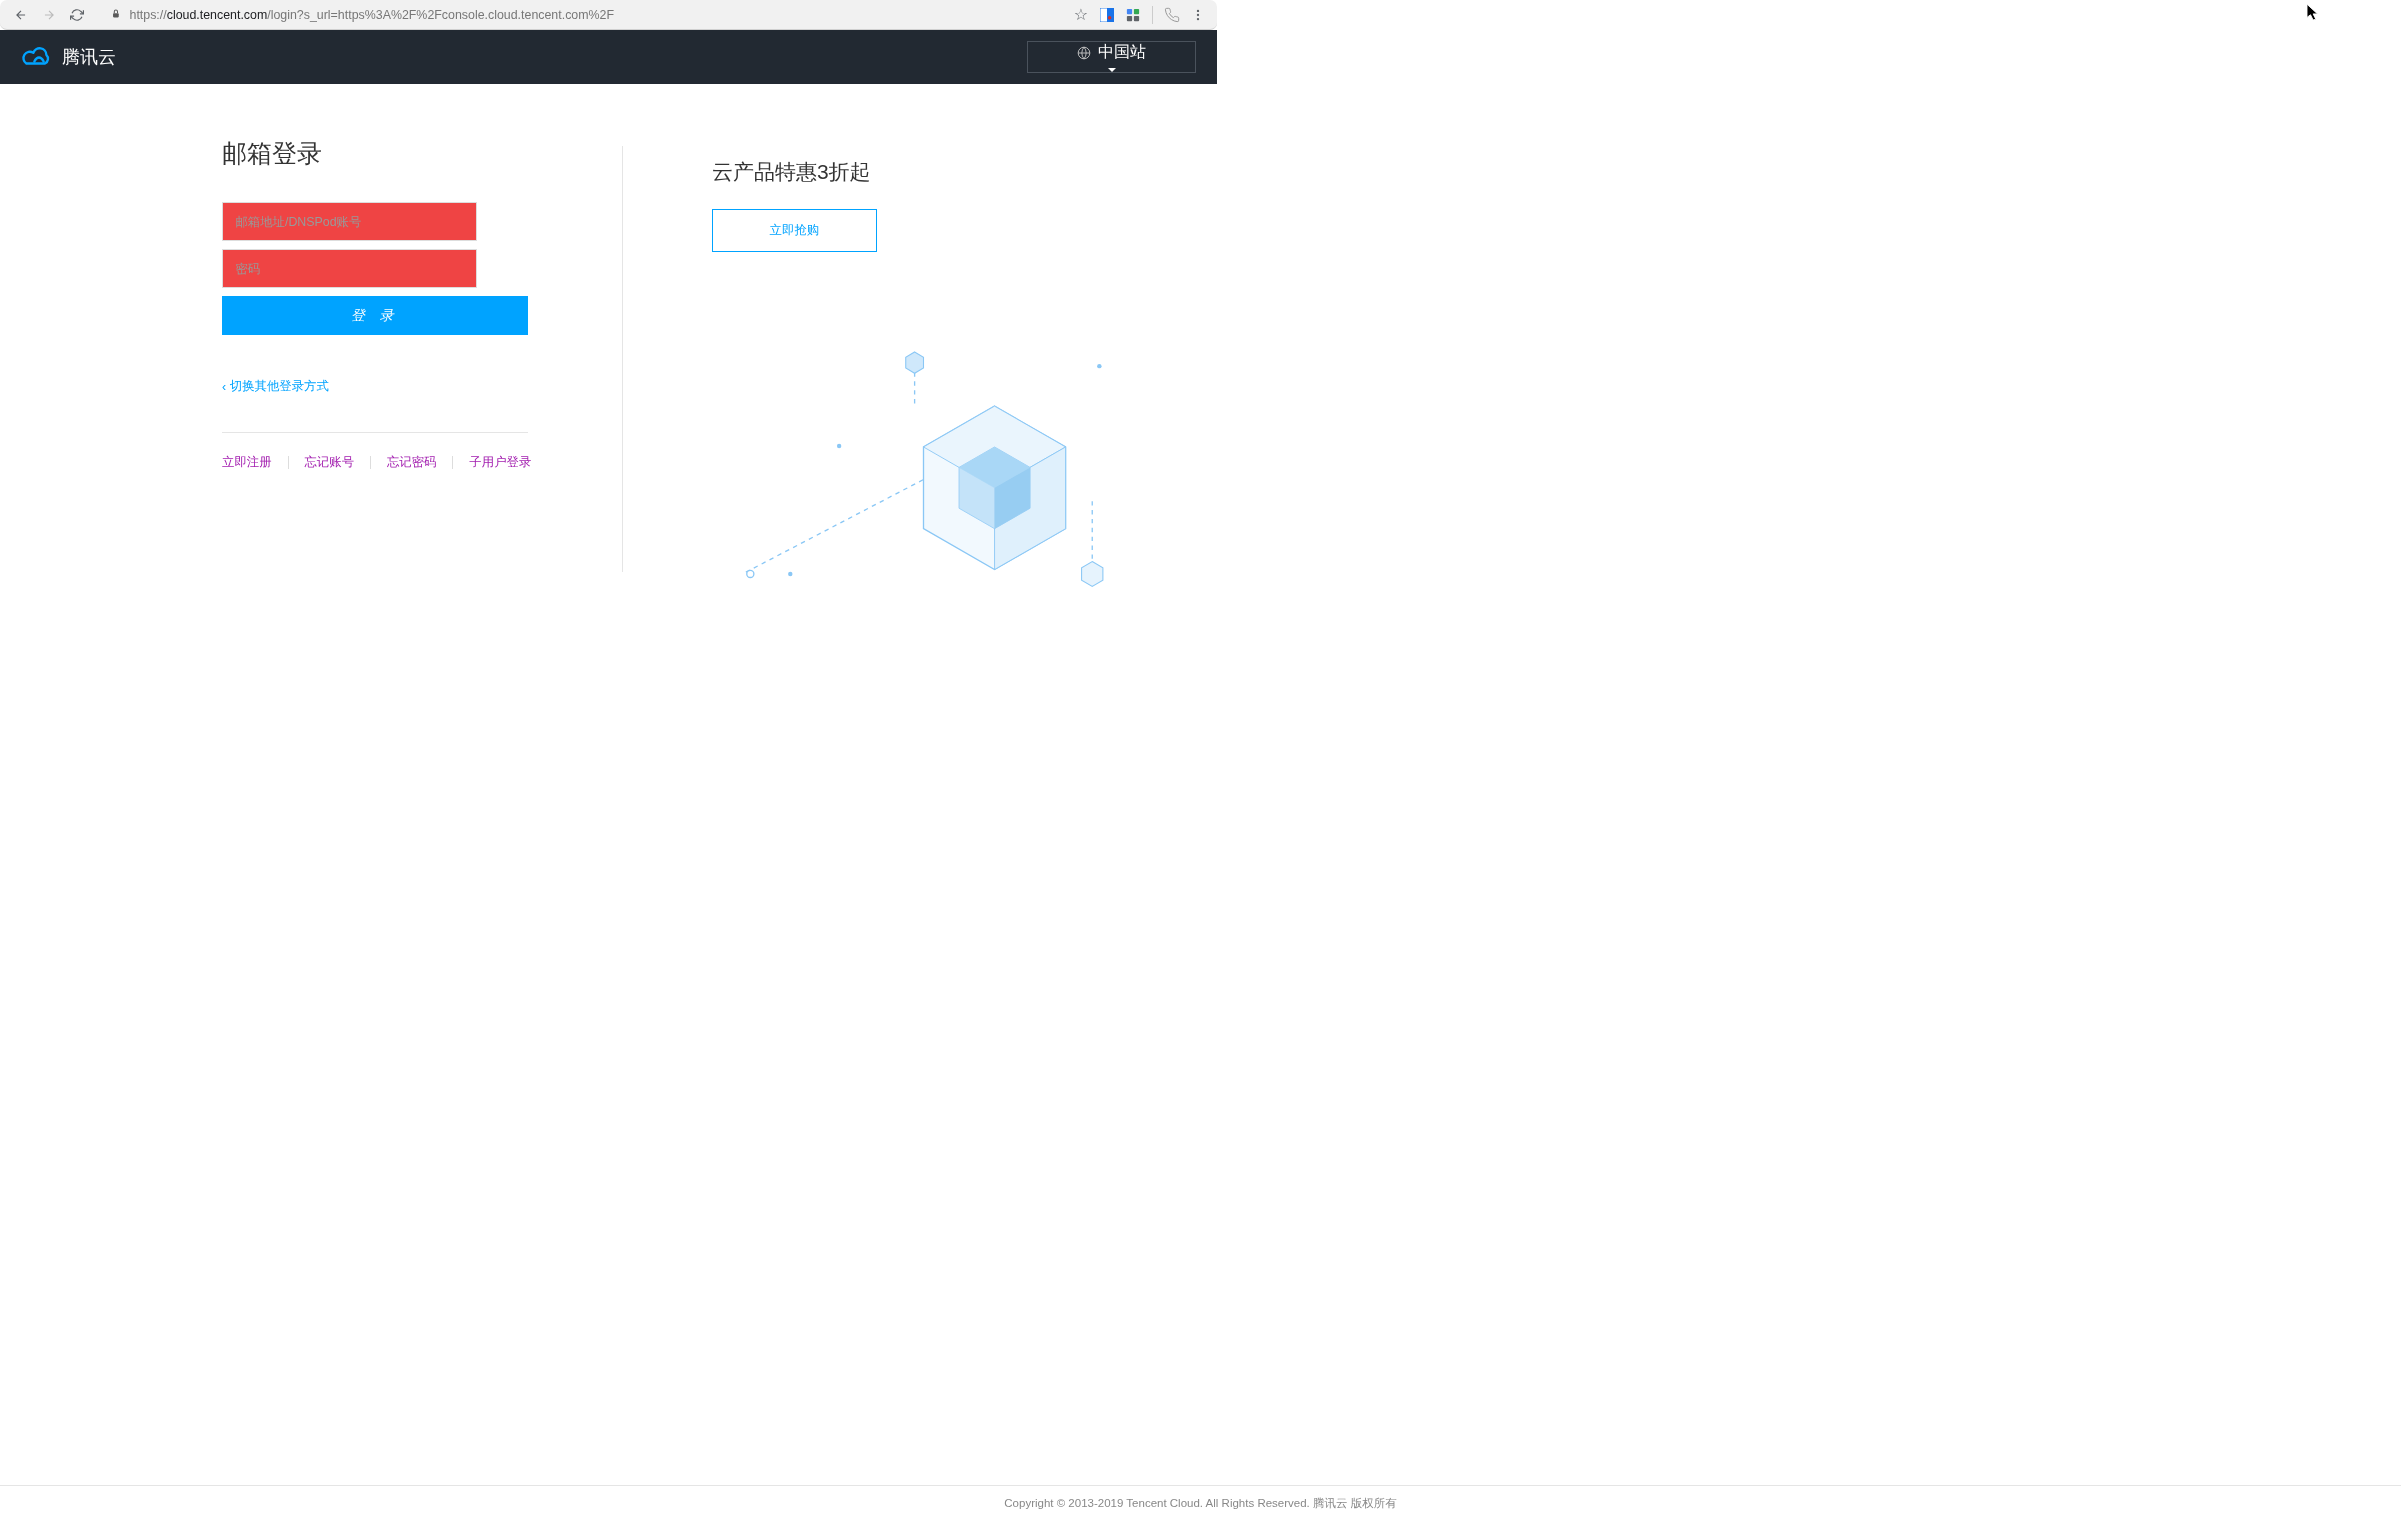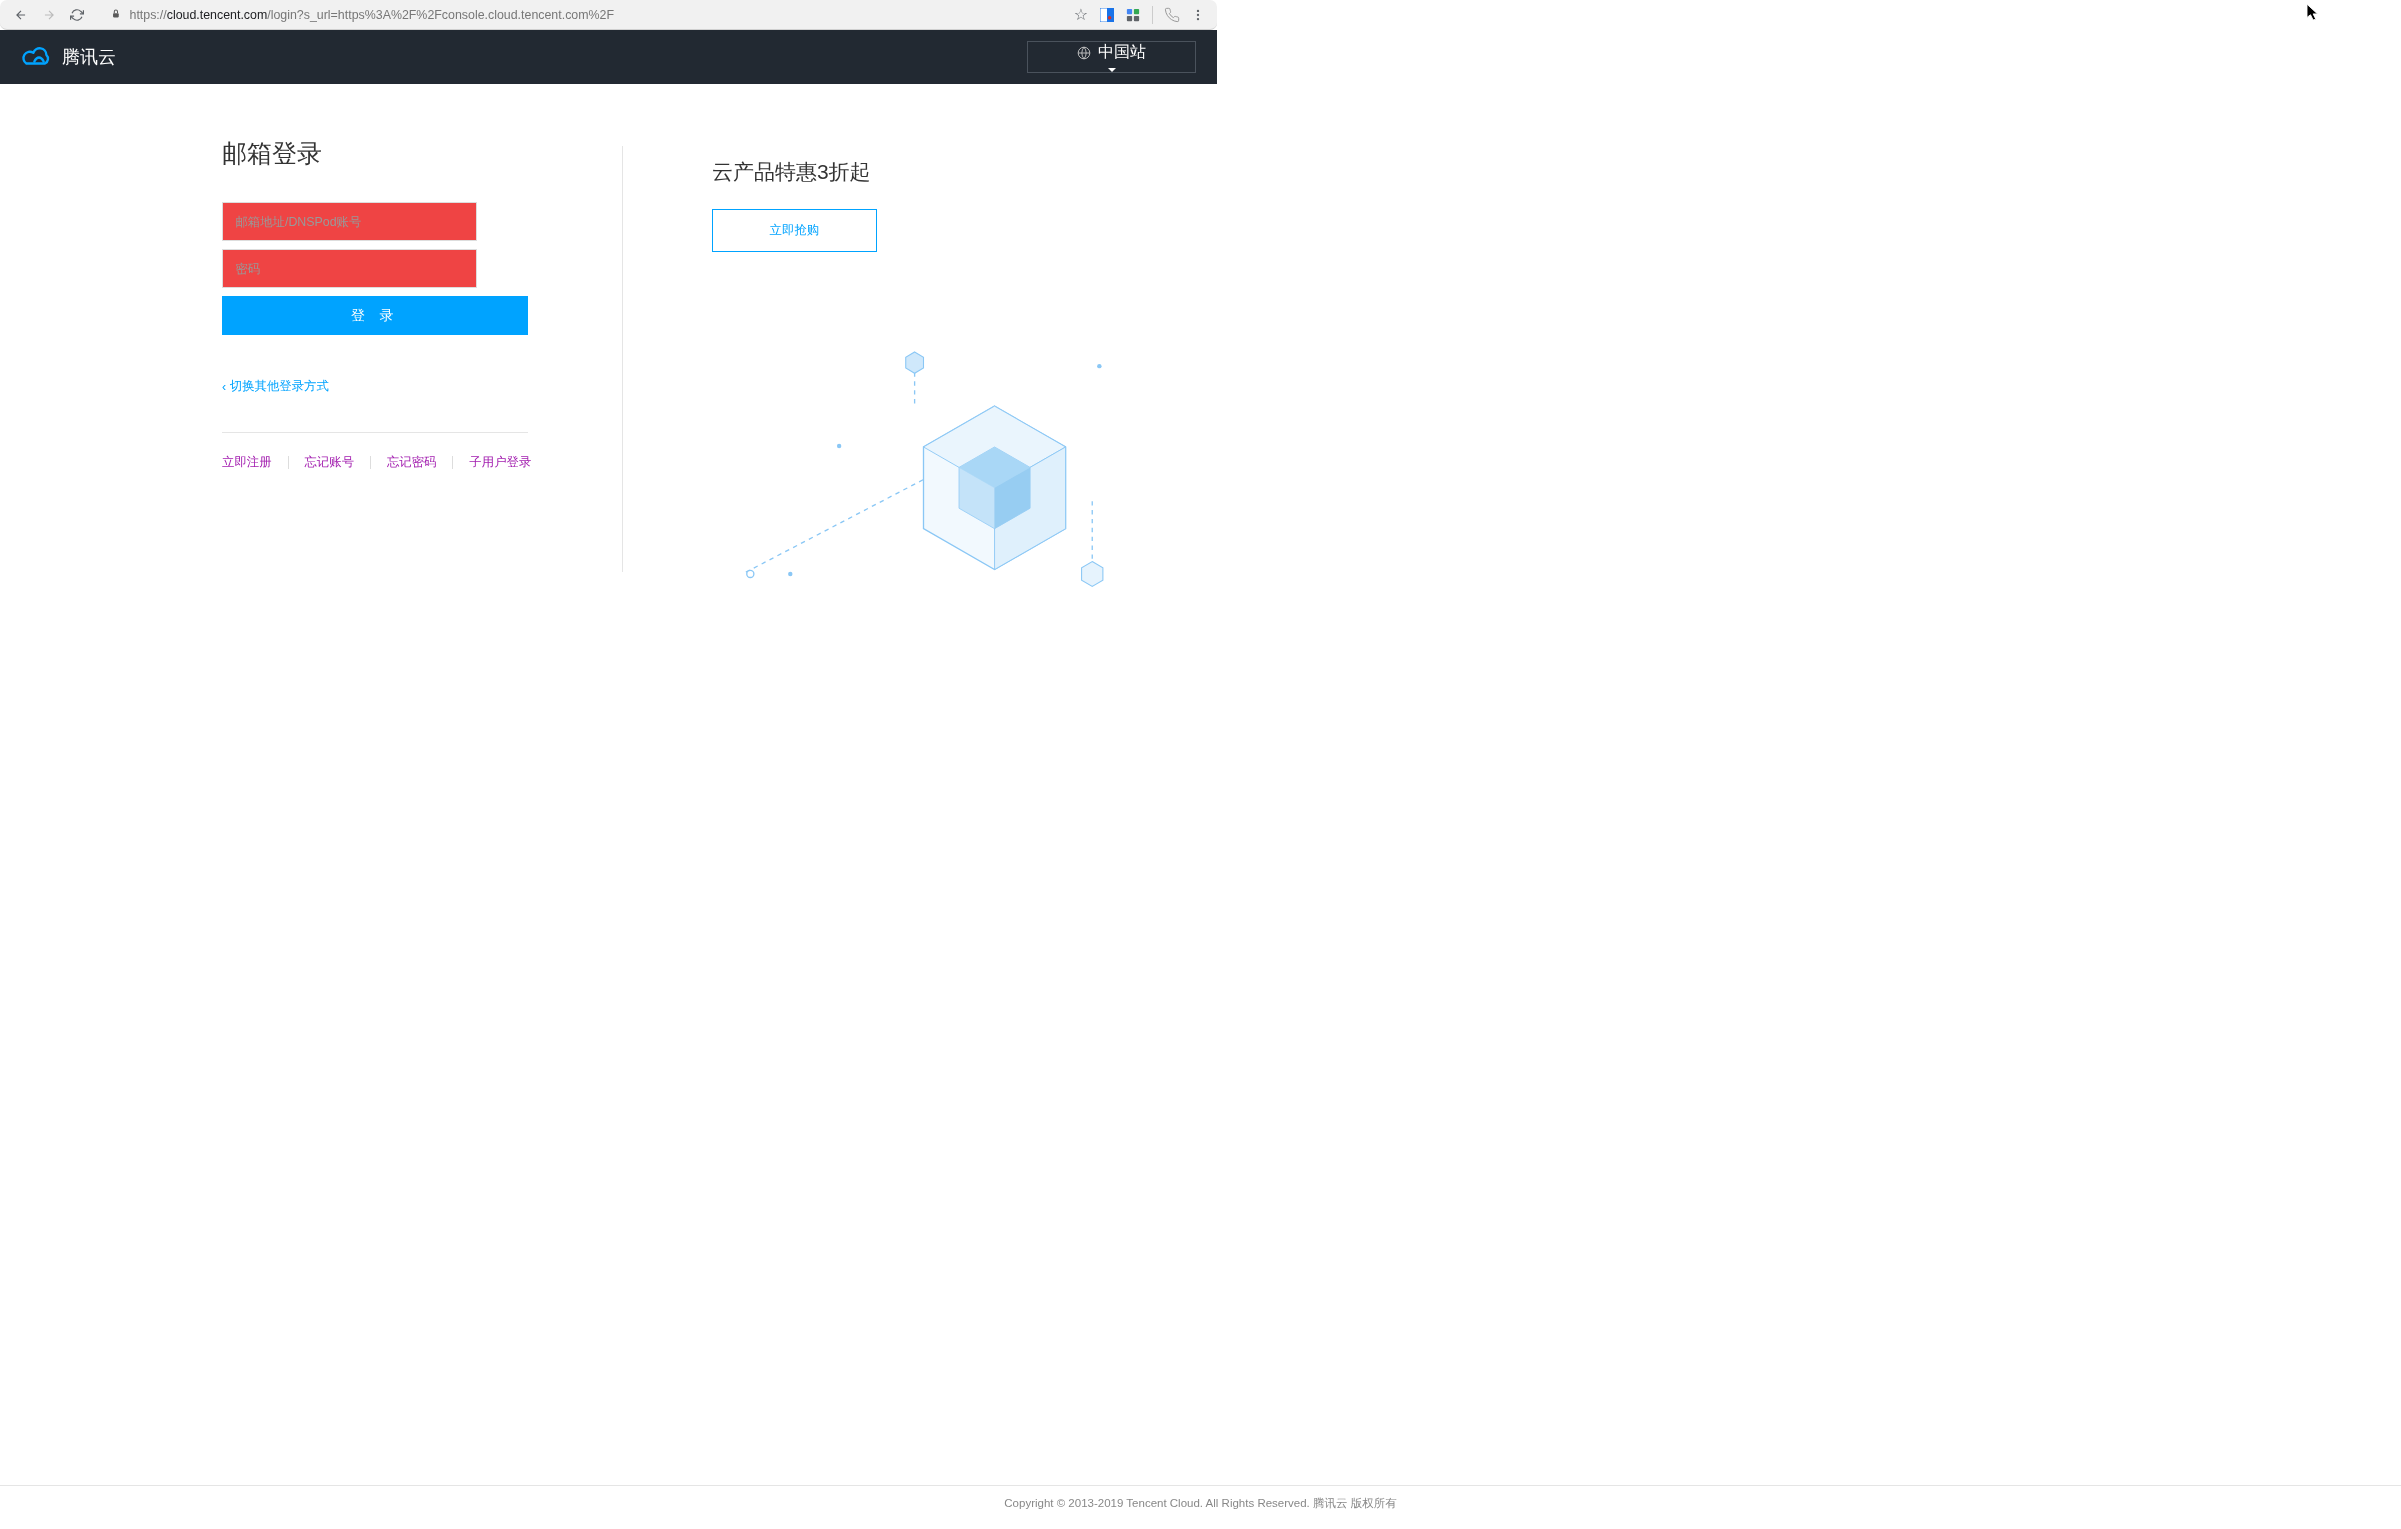--- a/index.html
+++ b/index.html
@@ -150,20 +150,21 @@
       height: 39px;
       background: #00a3ff;
       color: #fff;
       font-size: 14px;
       display: flex;
       align-items: center;
       justify-content: center;
       letter-spacing: 5.3px;
       cursor: pointer;
       margin-bottom: 43px;
+      font-style: italic;
     }
     .switch-login {
       color: #00a3ff;
       font-size: 12.4px;
       display: flex;
       align-items: center;
       cursor: pointer;
       margin-bottom: 37px;
     }
     .switch-login .chev { margin-right: 3.6px; font-size: 12.4px;}

